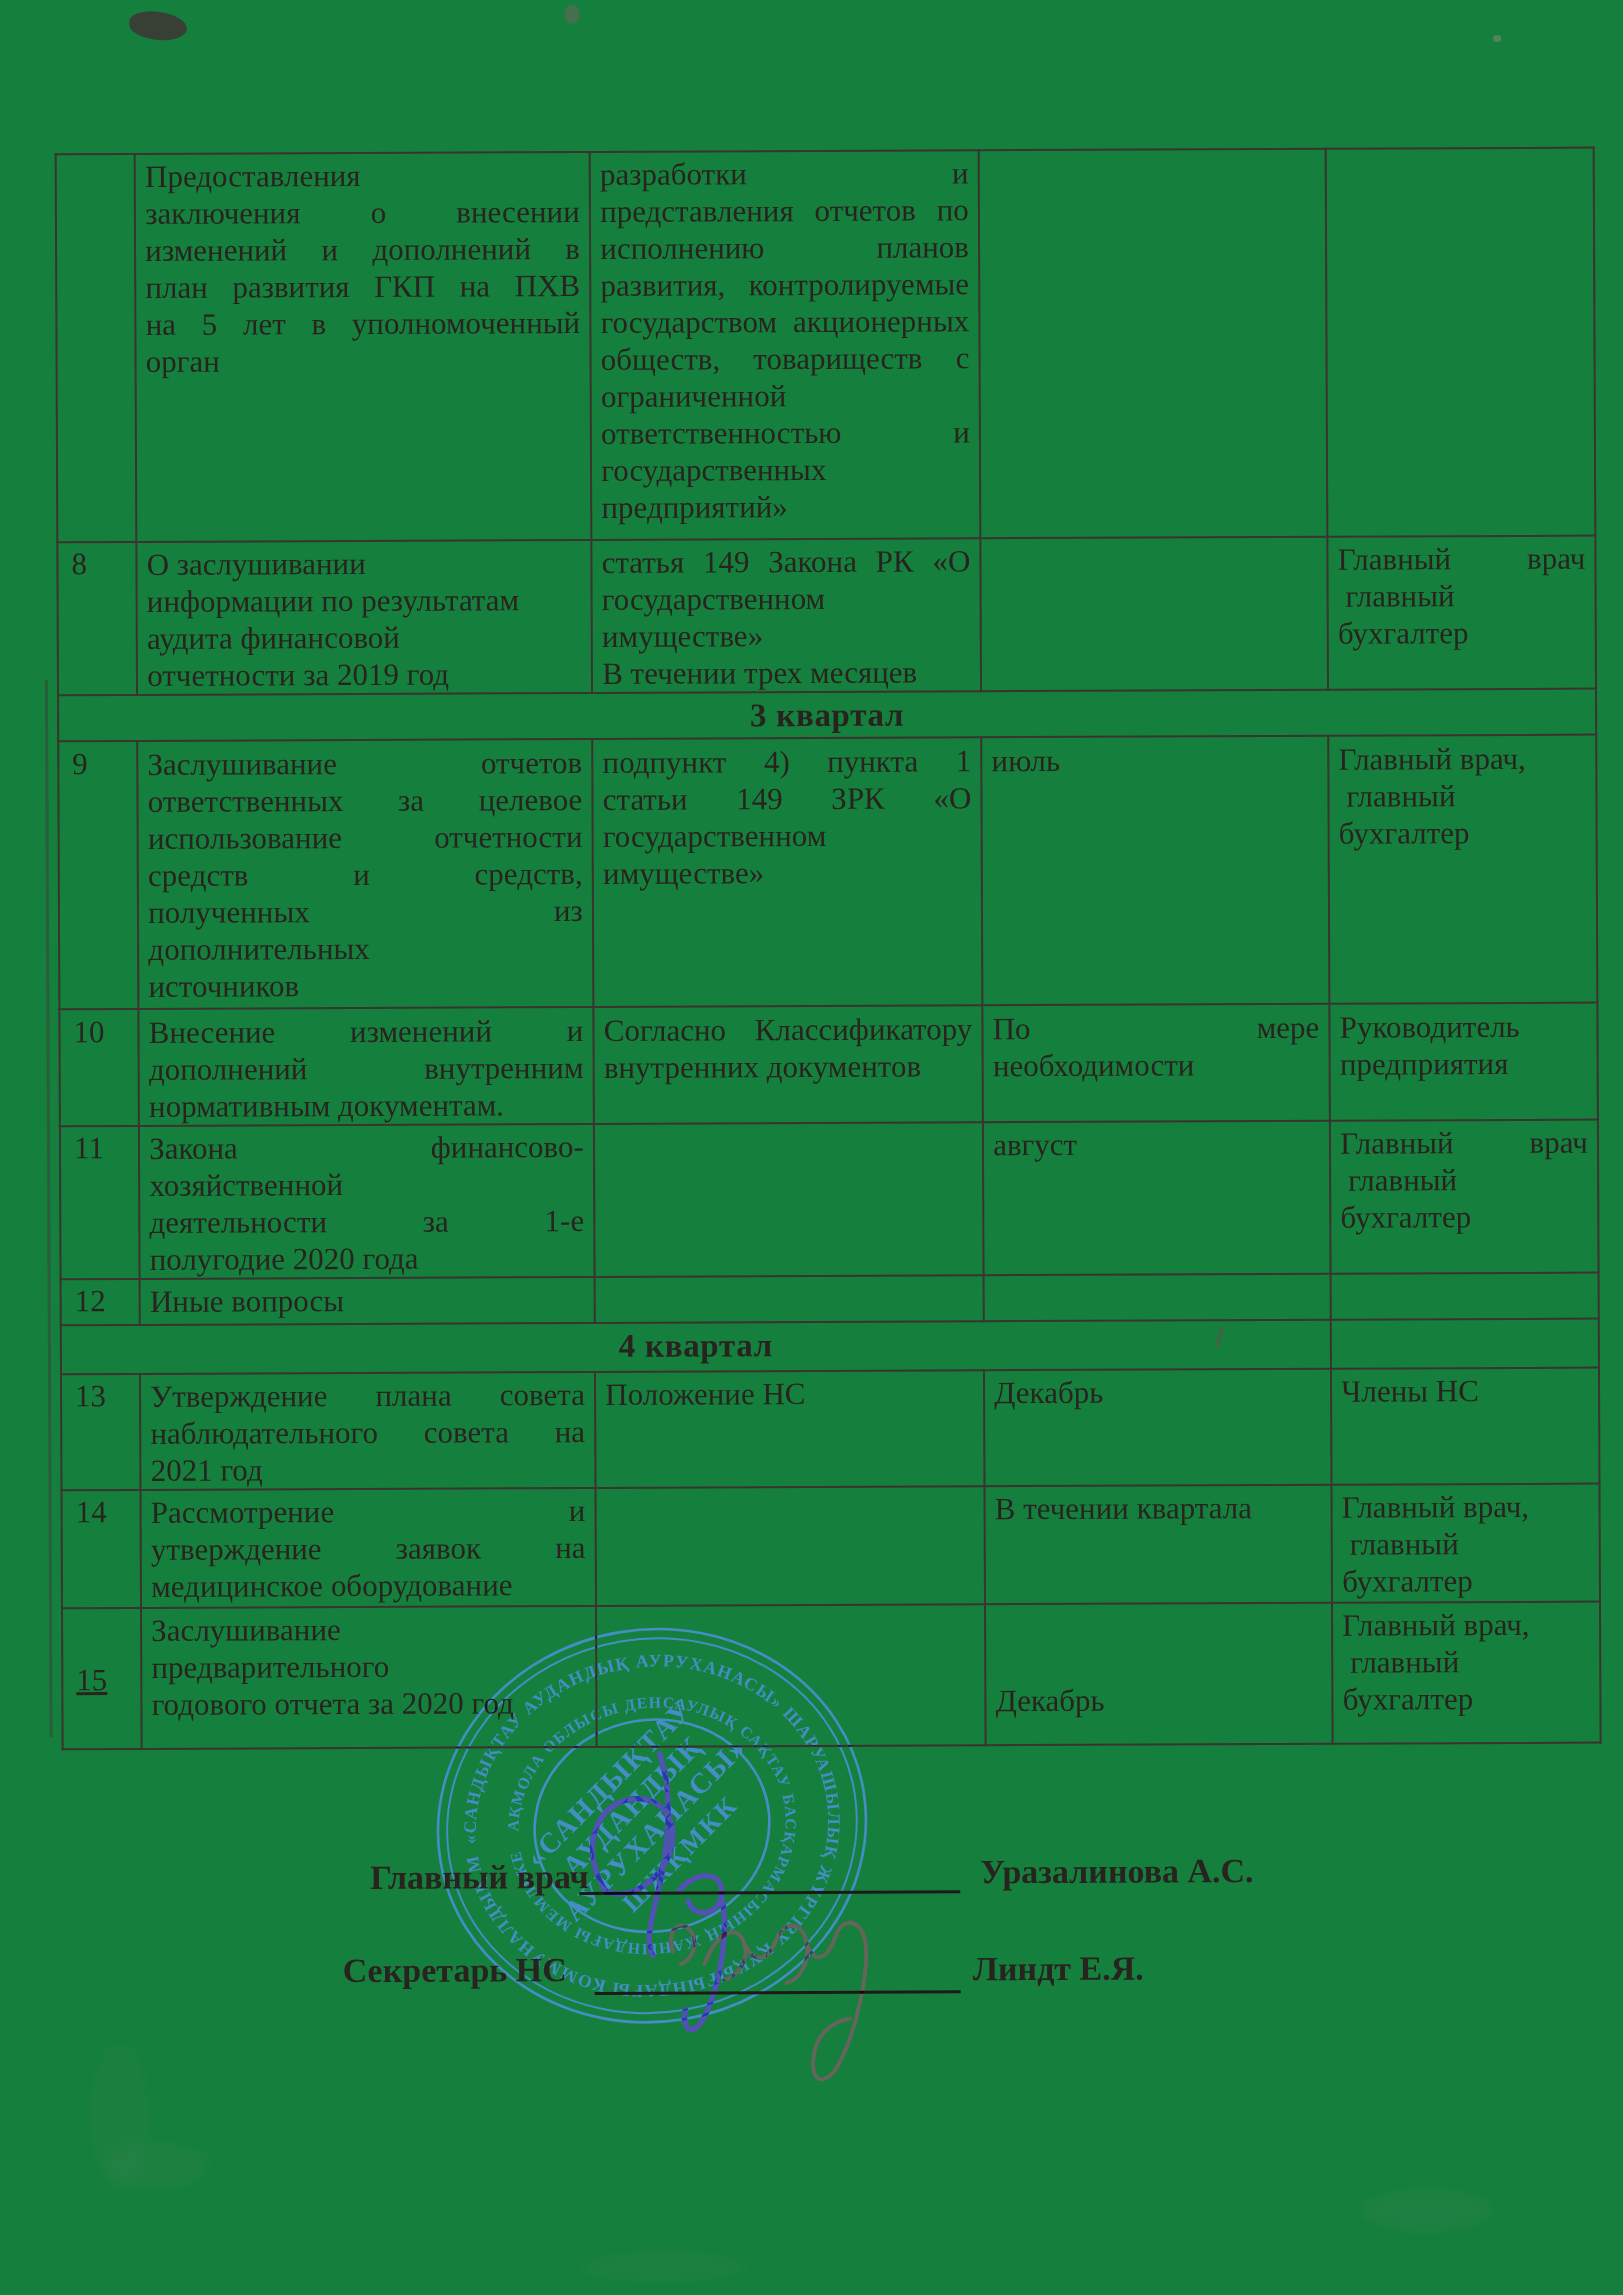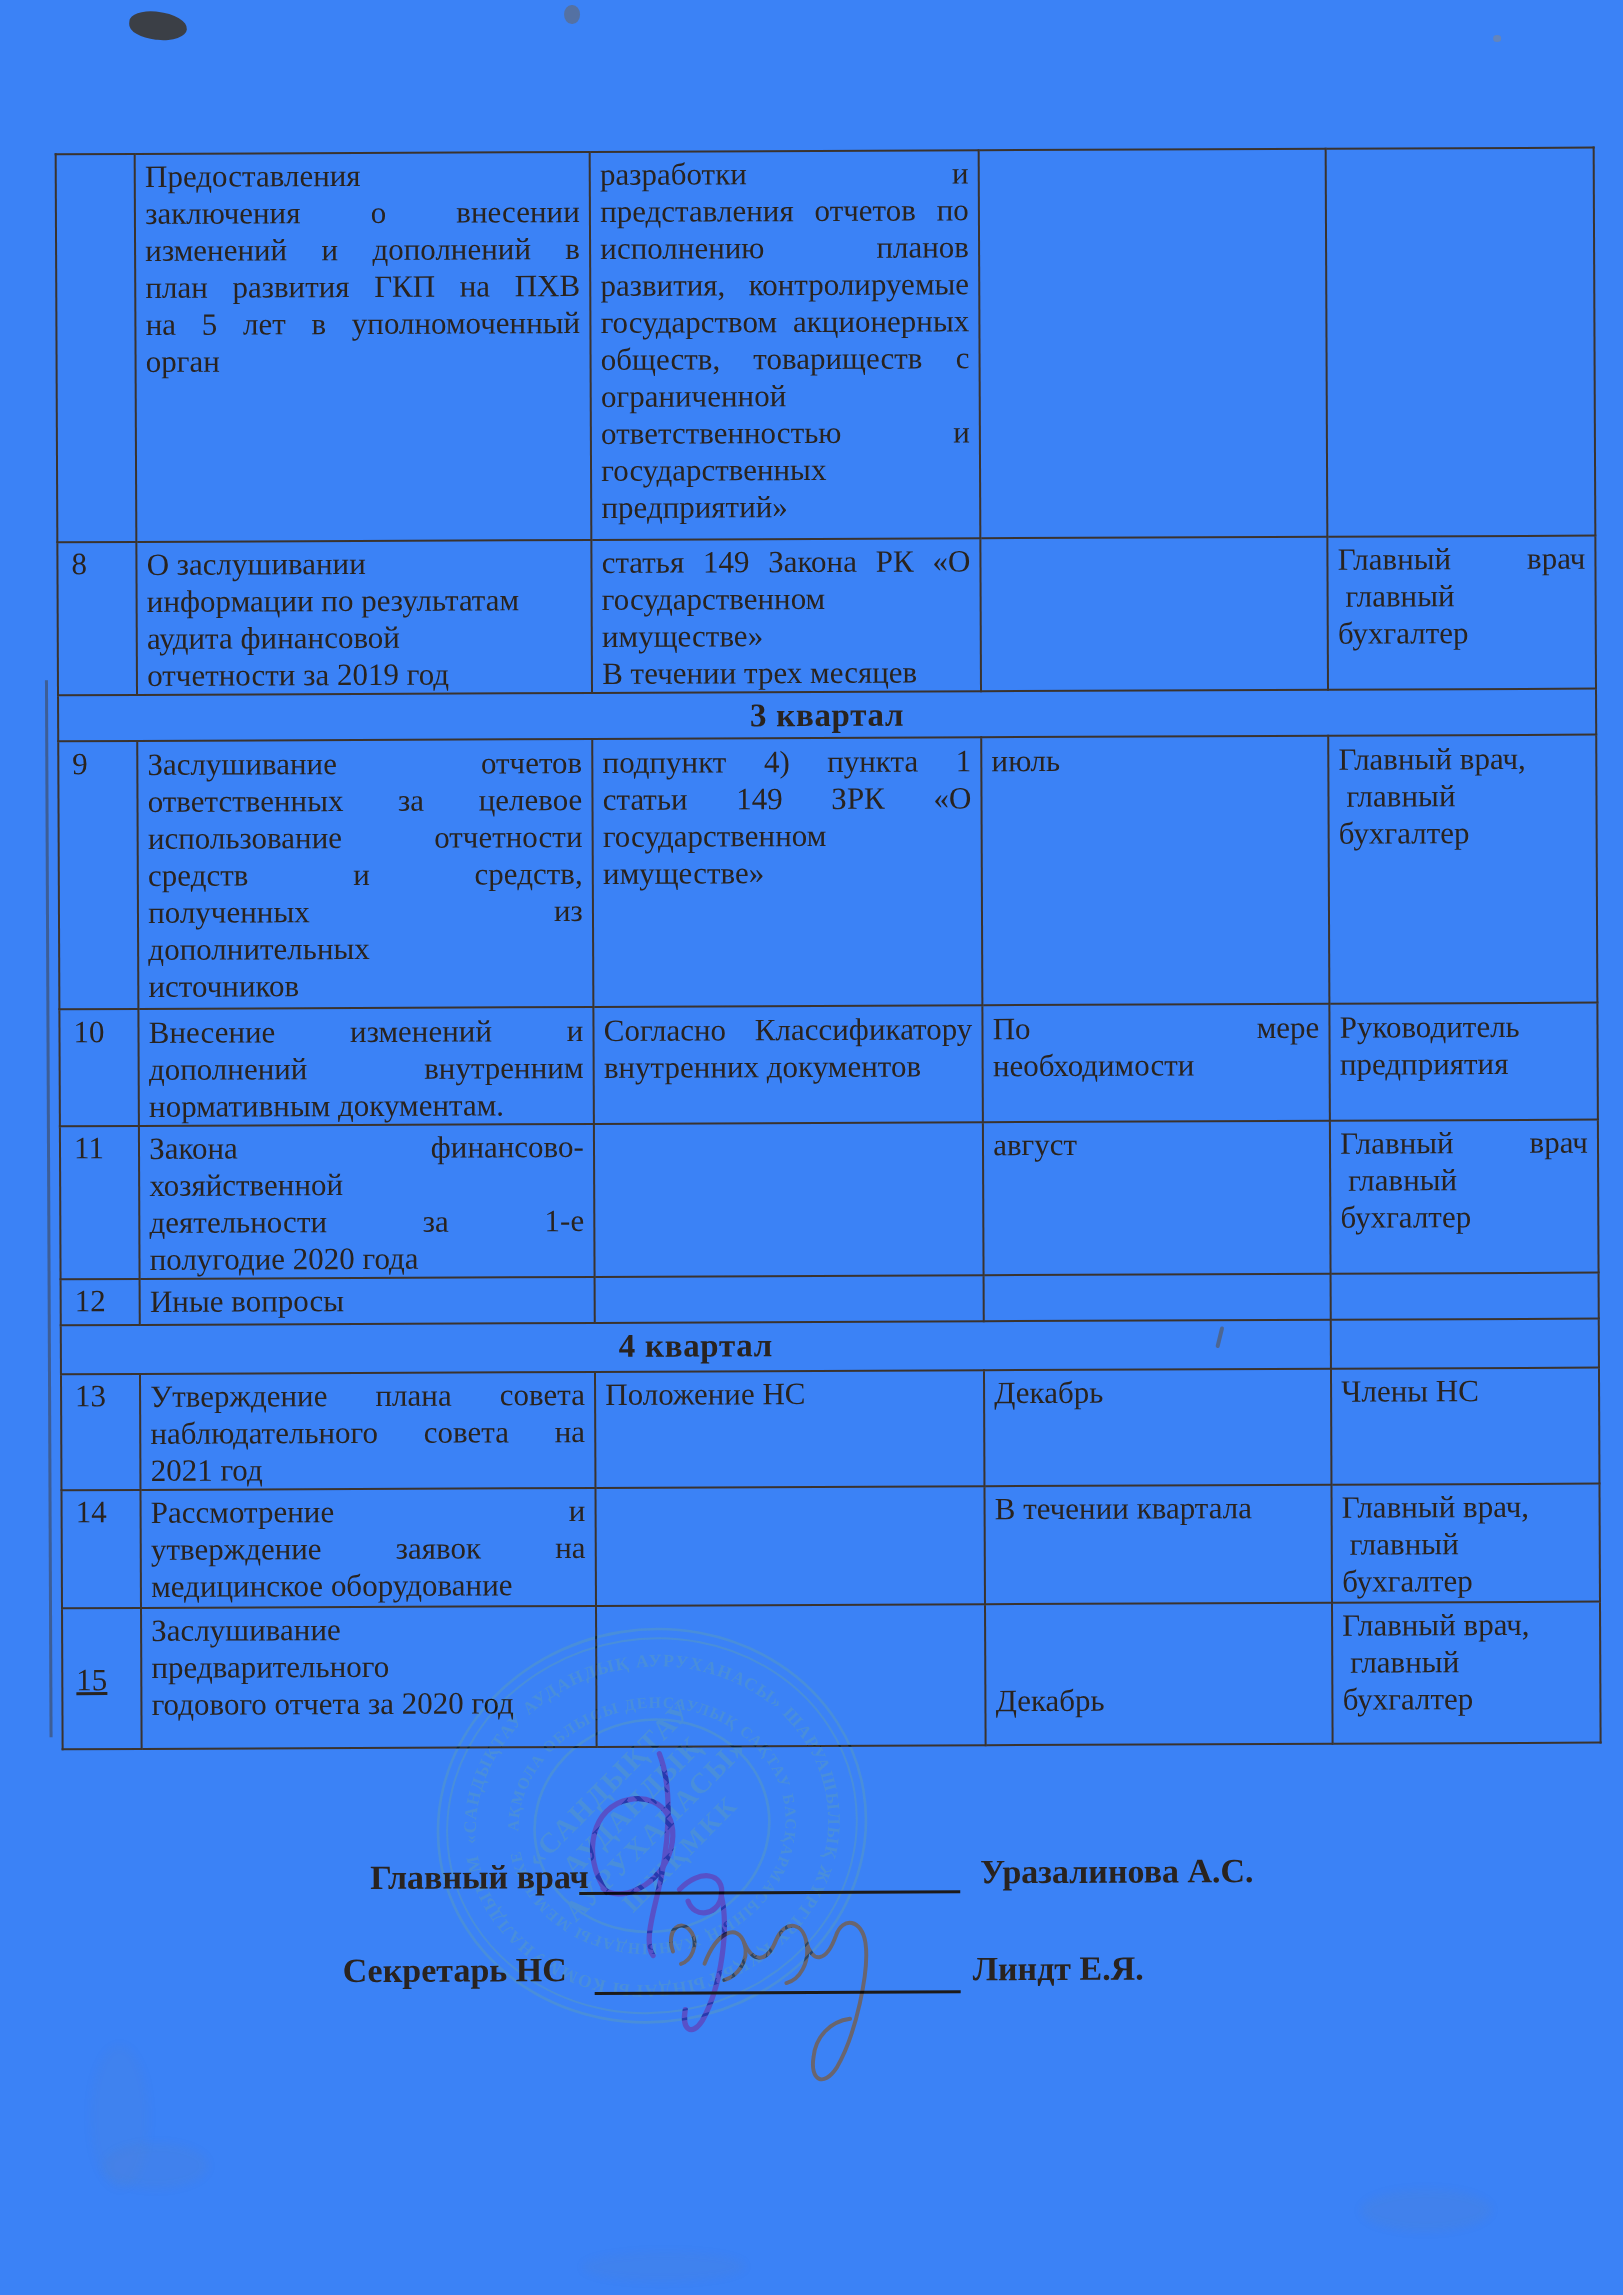--- a/index.html
+++ b/index.html
@@ -1,18 +1,18 @@
 <!DOCTYPE html>
 <html style="font-size:10.5px"><head>
 <meta charset="utf-8">
 <title>Document</title>
 <style>
   html,body{margin:0;padding:0;}
   body{background:#f6f5f2;}
-  .page{position:relative;width:1623px;height:2295px;background:#3b82f6;overflow:hidden;
+  .page{position:relative;width:1623px;height:2295px;background:#15803d;overflow:hidden;
         font-family:"Liberation Serif","DejaVu Serif",serif;color:#29231f;font-size:31px;}
   .sheet{position:absolute;left:0;top:0;width:100%;height:100%;transform:rotate(-0.25deg);transform-origin:50% 40%;}
 
   
   .tbl-wrap{position:absolute;left:58px;top:150px;}
   table{border-collapse:collapse;table-layout:fixed;width:1538px;border:2.6px solid #332d29;}
   td{border:2px solid #3a332e;vertical-align:top;padding:3.3px 9.2px 0 9.2px;overflow:hidden;}
   td.num{padding-left:13px;}
   td.vm{vertical-align:middle;text-decoration:underline;}
   td.vb{vertical-align:bottom;padding-bottom:25px;}

